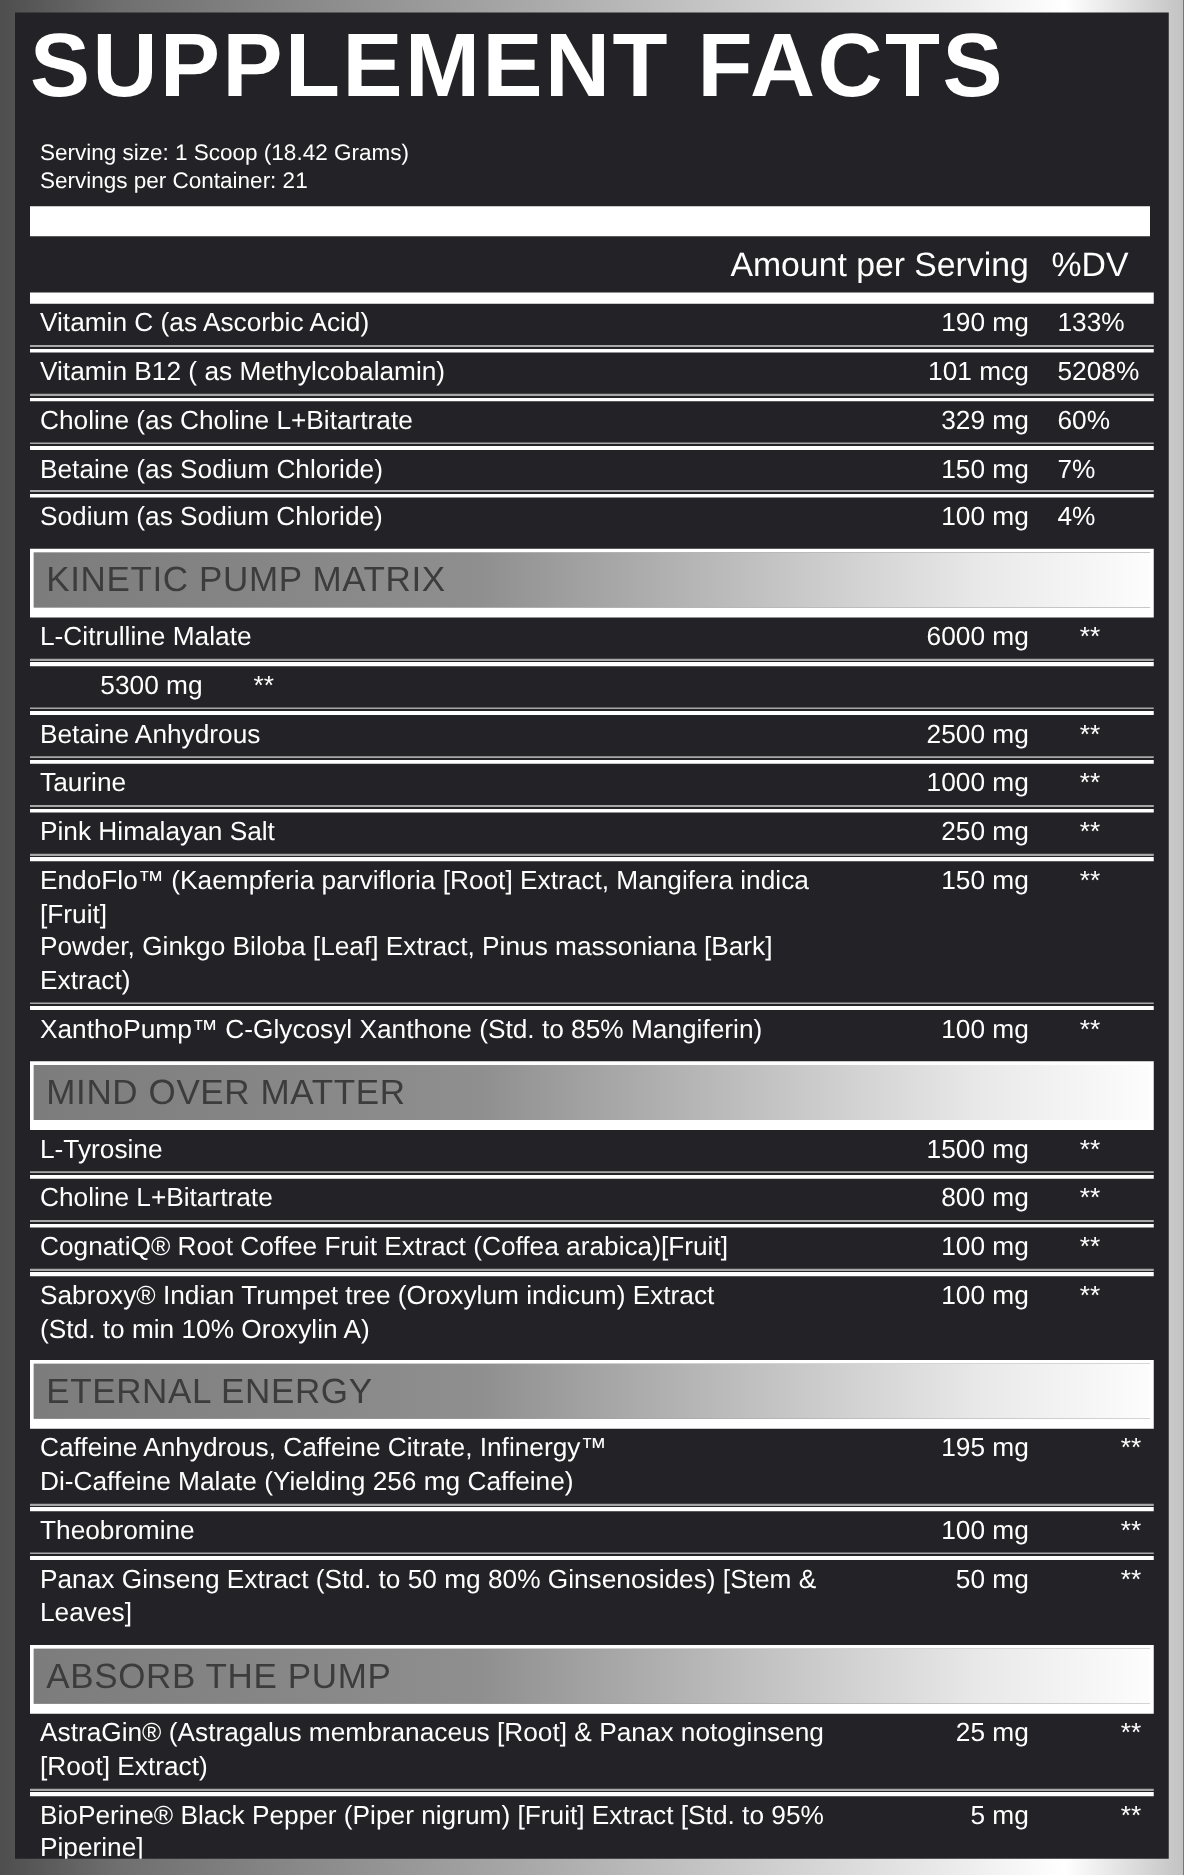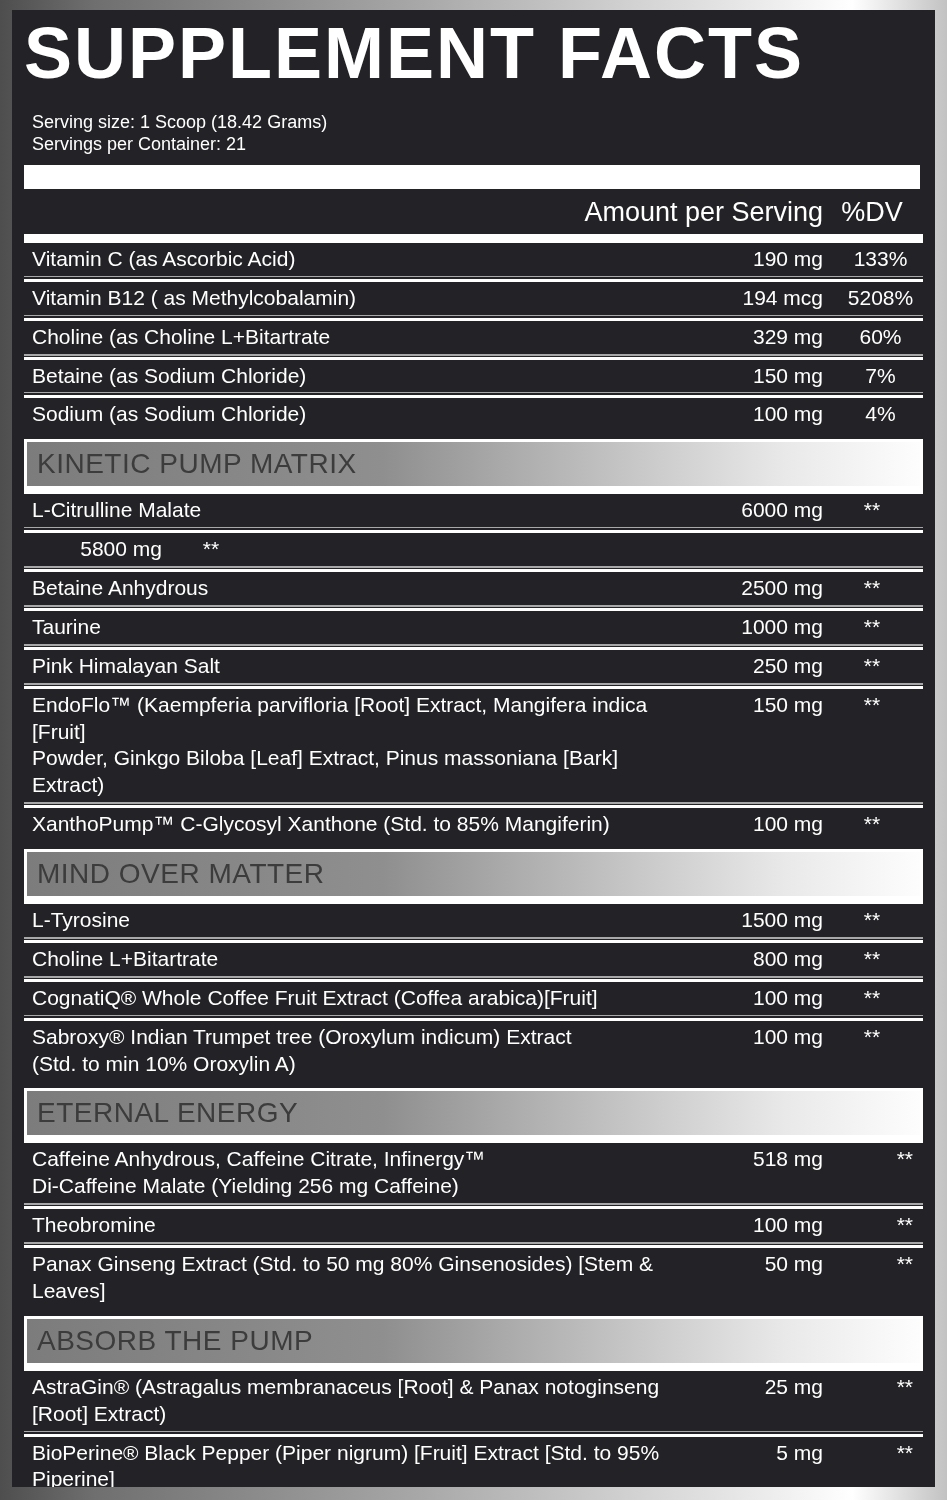--- a/index.html
+++ b/index.html
@@ -36,21 +36,21 @@
   .colhead .spacer { flex:1; }
   .col-dv { width:86px; text-align:center; margin-left:6px; }
   .rows { }
   .row {
     display:flex; align-items:flex-start;
     padding:3px 8px; font-size:21px; line-height:1.28;
   }
   .row .name { flex:1; padding-right:8px; }
   .row .amt  { width:130px; text-align:right; white-space:nowrap; }
   .row .dv   { width:86px; text-align:center; margin-left:6px; white-space:nowrap; }
-  .main .row .dv { text-align:center; padding-left:17px; }
+  .main .row .dv { text-align:left; padding-left:17px; }
   .sec-right .row .dv { text-align:right; padding-right:2px; }
   .sep {
     height:6px;
     background:linear-gradient(to bottom,#a8a8a8 0,#a8a8a8 1.5px,#232226 1.5px,#232226 3px,#ffffff 3px,#ffffff 6px);
   }
   .band {
     margin-top:8px;
     border:3px solid #fff; border-bottom:8px solid #fff;
     background:linear-gradient(to right,#7c7c7c 0%,#8f8f8f 40%,#e9e9e9 85%,#fdfdfd 100%);
     color:#3c3c3c; font-size:28px; letter-spacing:0.5px;
@@ -79,21 +79,21 @@
 
     <div class="rows main">
       <div class="row">
         <div class="name"><span>Vitamin C (as Ascorbic Acid)</span></div>
         <div class="amt">190 mg</div>
         <div class="dv">133%</div>
       </div>
       <div class="sep"></div>
       <div class="row">
         <div class="name"><span>Vitamin B12 ( as Methylcobalamin)</span></div>
-        <div class="amt">194 mcg</div>
+        <div class="amt">101 mcg</div>
         <div class="dv">5208%</div>
       </div>
       <div class="sep"></div>
       <div class="row">
         <div class="name"><span>Choline (as Choline L+Bitartrate</span></div>
         <div class="amt">329 mg</div>
         <div class="dv">60%</div>
       </div>
       <div class="sep"></div>
       <div class="row">
@@ -113,21 +113,21 @@
       <span>KINETIC PUMP MATRIX</span>
     </div>
     <div class="rows">
       <div class="row">
         <div class="name"><span>L-Citrulline Malate</span></div>
         <div class="amt">6000 mg</div>
         <div class="dv">**</div>
       </div>
       <div class="sep"></div>
       <div class="row">
-        <div class="amt">5800 mg</div>
+        <div class="amt">5300 mg</div>
         <div class="dv">**</div>
       </div>
       <div class="sep"></div>
       <div class="row">
         <div class="name"><span>Betaine Anhydrous</span></div>
         <div class="amt">2500 mg</div>
         <div class="dv">**</div>
       </div>
       <div class="sep"></div>
       <div class="row">
@@ -168,21 +168,21 @@
         <div class="dv">**</div>
       </div>
       <div class="sep"></div>
       <div class="row">
         <div class="name"><span>Choline L+Bitartrate</span></div>
         <div class="amt">800 mg</div>
         <div class="dv">**</div>
       </div>
       <div class="sep"></div>
       <div class="row">
-        <div class="name"><span>CognatiQ® Whole Coffee Fruit Extract (Coffea arabica)[Fruit]</span></div>
+        <div class="name"><span>CognatiQ® Root Coffee Fruit Extract (Coffea arabica)[Fruit]</span></div>
         <div class="amt">100 mg</div>
         <div class="dv">**</div>
       </div>
       <div class="sep"></div>
       <div class="row">
         <div class="name">
           <div>Sabroxy® Indian Trumpet tree (Oroxylum indicum) Extract</div>
           <div>(Std. to min 10% Oroxylin A)</div>
         </div>
         <div class="amt">100 mg</div>
@@ -192,21 +192,21 @@
 
     <div class="band">
       <span>ETERNAL ENERGY</span>
     </div>
     <div class="rows sec-right">
       <div class="row">
         <div class="name">
           <div>Caffeine Anhydrous, Caffeine Citrate, Infinergy™</div>
           <div>Di-Caffeine Malate (Yielding 256 mg Caffeine)</div>
         </div>
-        <div class="amt">518 mg</div>
+        <div class="amt">195 mg</div>
         <div class="dv">**</div>
       </div>
       <div class="sep"></div>
       <div class="row">
         <div class="name"><span>Theobromine</span></div>
         <div class="amt">100 mg</div>
         <div class="dv">**</div>
       </div>
       <div class="sep"></div>
       <div class="row">

